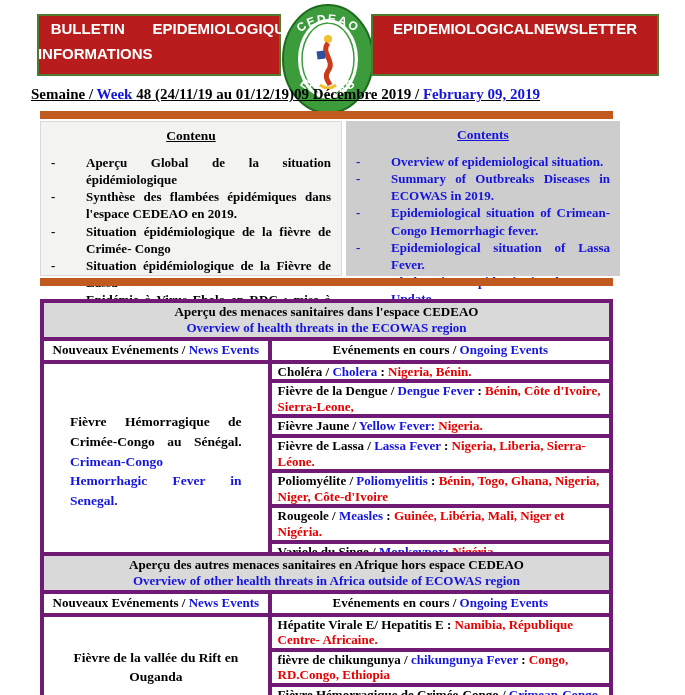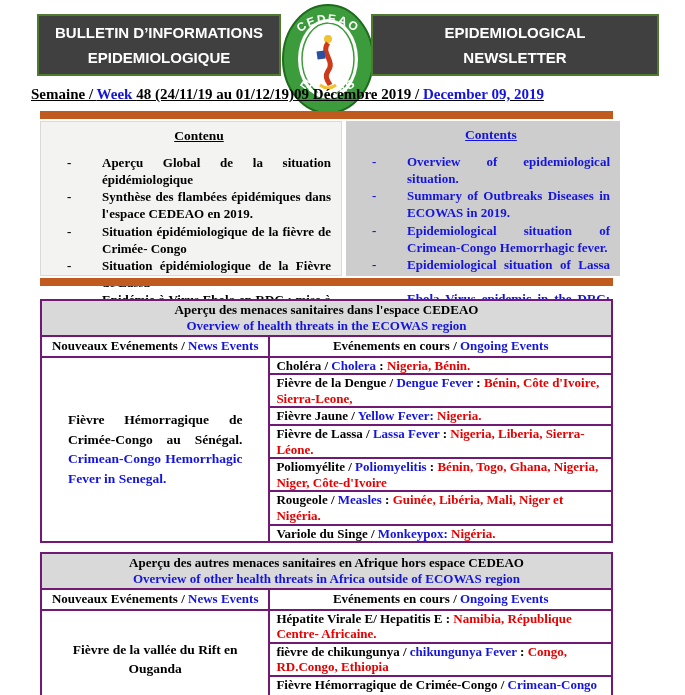--- a/index.html
+++ b/index.html
@@ -3,57 +3,57 @@
 <meta charset="utf-8">
 <style>
   * { margin:0; padding:0; box-sizing:border-box; }
   html,body { background:#fff; }
   .page {
     position:relative; width:685px; height:695px; overflow:hidden;
     background:#fff; font-family:"Liberation Serif", serif;
   }
   
   .banner {
-    position:absolute; top:14px; height:62px; background:#404040;
+    position:absolute; top:14px; height:62px; background:#b91c1c;
     border:2px solid #4F7B2E; color:#fff;
     font-family:"Liberation Sans", sans-serif; font-weight:bold;
     font-size:15px; line-height:25px; text-align:center;
-    display:flex; flex-direction:column; justify-content:center;
+    display:flex; flex-direction:row; justify-content:center;
   }
   .banner-left  { left:37px;  width:244px; }
   .banner-right { left:371px; width:288px; }
   .logo-wrap { position:absolute; left:280px; top:3px; width:96px; height:112px; }
   
   .dateline {
     position:absolute; left:31px; top:86px; width:582px;
     display:flex; 
     font-weight:bold; font-size:15px;
   }
   .dateline .seg { text-decoration:underline; white-space:nowrap; }
   .blue { color:#1414DC; }
   .red  { color:#E60000; }
   
   .rule { position:absolute; left:40px; width:573px; height:8px; background:#C05A1E; }
   .rule-1 { top:111px; } .rule-2 { top:278px; }
   
-  .contents-box { position:absolute; top:121px; height:155px; padding:6px 10px 4px 26px; font-weight:bold; font-size:13px; }
+  .contents-box { position:absolute; top:121px; height:155px; padding:6px 10px 4px 10px; font-weight:bold; font-size:13px; }
   .contents-fr { left:40px; width:302px; background:#F3F3F2; border:1px solid #DADAD8; color:#000; }
   .contents-en { left:346px; width:274px; background:#CDCDCD; color:#1414DC; }
   .contents-title { text-align:center; text-decoration:underline; margin-bottom:10px; font-size:13.5px; }
   .citem { display:flex; line-height:1.32;gap:11px; }
   .citem .dash { width:24px; flex:0 0 24px; }
   .citem .dash::before { content:"-"; }
   .citem .ctext { flex:1; text-align:justify; }
   
   table.threats {
     position:absolute; left:40px; width:573px;
     border-collapse:collapse; font-weight:bold; font-size:13px;
   }
   .table-1 { top:299px; } .table-2 { top:552px; }
-  table.threats td { border:2px solid #701a75; vertical-align:middle; }
+  table.threats td { border:4px solid #701a75; vertical-align:middle; }
   td.title-cell { background:#D9D9D9; text-align:center; padding:1px 4px; line-height:1.22; }
   td.colhdr { text-align:center; padding:1px 4px; line-height:1.3; width:40%; background:#fff; }
   td.colhdr.wide { width:60%; }
   td.news-cell { width:40%; padding:2px 26px; line-height:1.45; font-size:13.5px; }
   td.news-cell.justify { text-align:justify; }
   td.news-cell.center  { text-align:center; }
   td.ongoing-cell { width:60%; padding:0 6px; line-height:1.2; }
 </style>
 </head>
 <body>
@@ -87,21 +87,21 @@
     </svg>
   </div>
 
   <div class="banner banner-right">
     <div>EPIDEMIOLOGICAL</div>
     <div>NEWSLETTER</div>
   </div>
 
   <div class="dateline">
     <span class="seg"><span>Semaine / </span><span class="blue">Week </span><span>48 (24/11/19 au 01/12/19)</span></span>
-    <span class="seg"><span>09 Décembre 2019 / </span><span class="blue">December 09, 2019</span></span>
+    <span class="seg"><span>09 Décembre 2019 / </span><span class="blue">February 09, 2019</span></span>
   </div>
 
   <div class="rule rule-1"></div>
 
   <div class="contents-box contents-fr">
     <div class="contents-title">Contenu</div>
     <div class="citem">
         <span class="dash"></span>
         <span class="ctext">Aperçu Global de la situation épidémiologique</span>
       </div>

